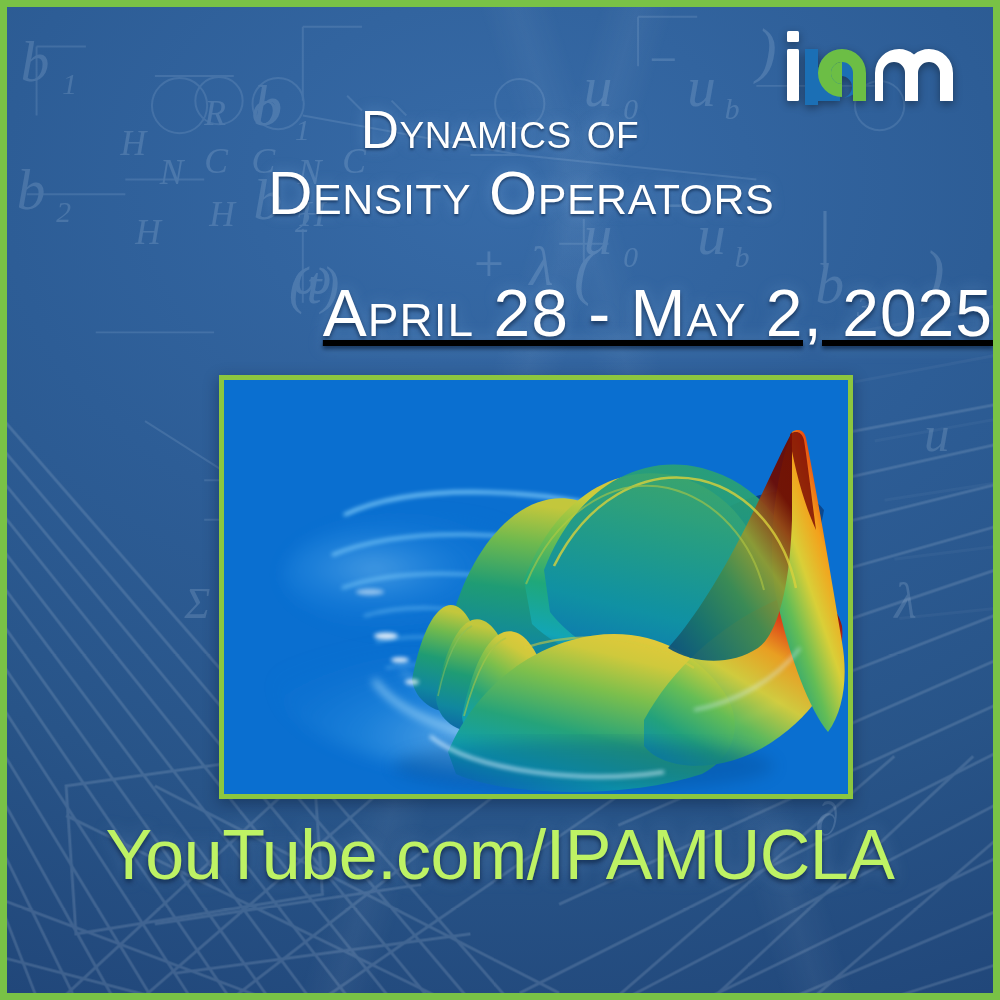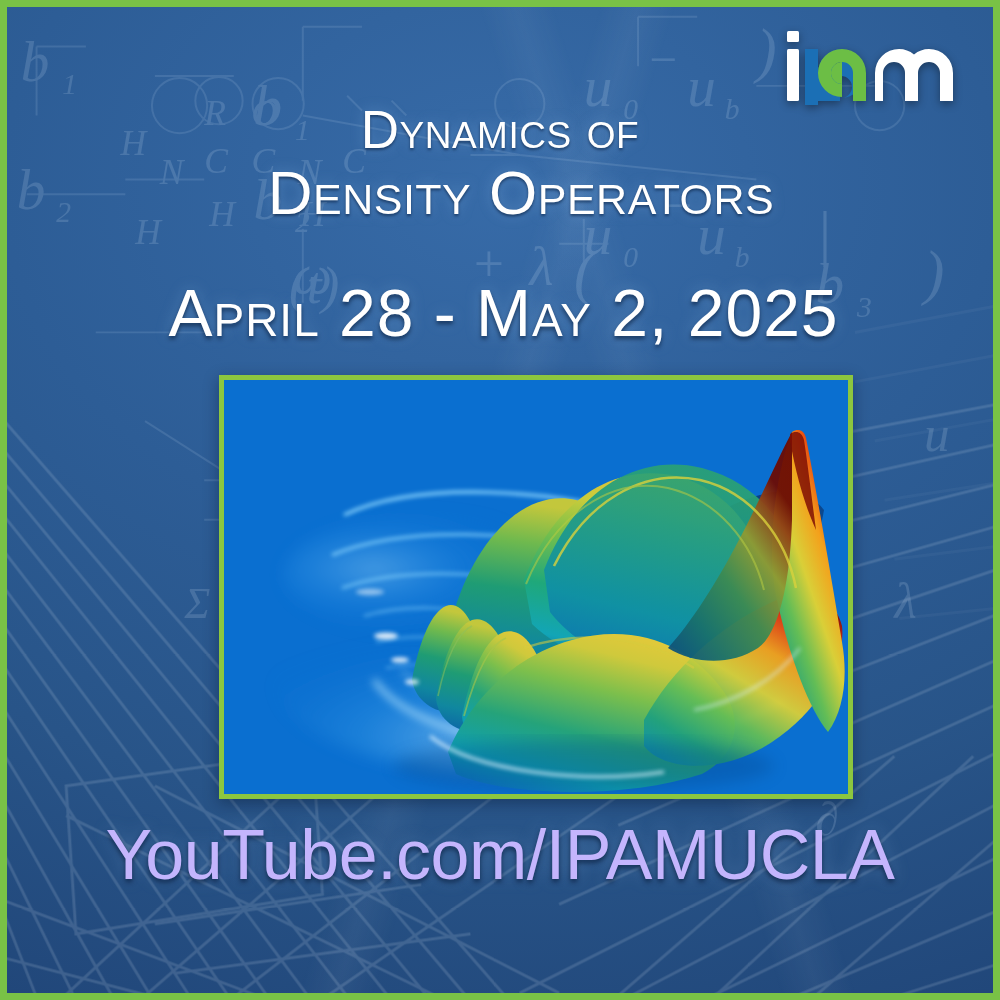--- a/index.html
+++ b/index.html
@@ -92,42 +92,43 @@
       0 0 14px rgba(150,195,240,0.35);
   }
   .title-line-1 { font-size: 53px; }
   .title-line-2 { font-size: 62px; margin-top: 6px; margin-left: 42px; }
 
   .date-block {
     position: absolute;
     top: 268px;
     left: 7px;
     right: 0;
-    text-align: center;
+    text-align: right;
+    text-decoration: underline;
   }
   .date-text {
     color: #ffffff;
     font-family: "Liberation Sans", sans-serif;
     font-variant: small-caps;
     font-size: 66px;
     letter-spacing: 1px;
     text-shadow:
       0 3px 4px rgba(0,18,45,0.6),
       0 0 16px rgba(150,195,240,0.32);
   }
 
   .url-block {
     position: absolute;
     top: 808px;
     left: 0;
     right: 0;
     text-align: center;
   }
   .url-text {
-    color: #c4b5fd;
+    color: #bef264;
     font-family: "Liberation Sans", sans-serif;
     font-size: 70px;
     font-weight: 400;
     letter-spacing: -0.5px;
     text-shadow:
       0 3px 5px rgba(0,18,45,0.62),
       0 0 18px rgba(150,195,240,0.3);
   }
 
   

